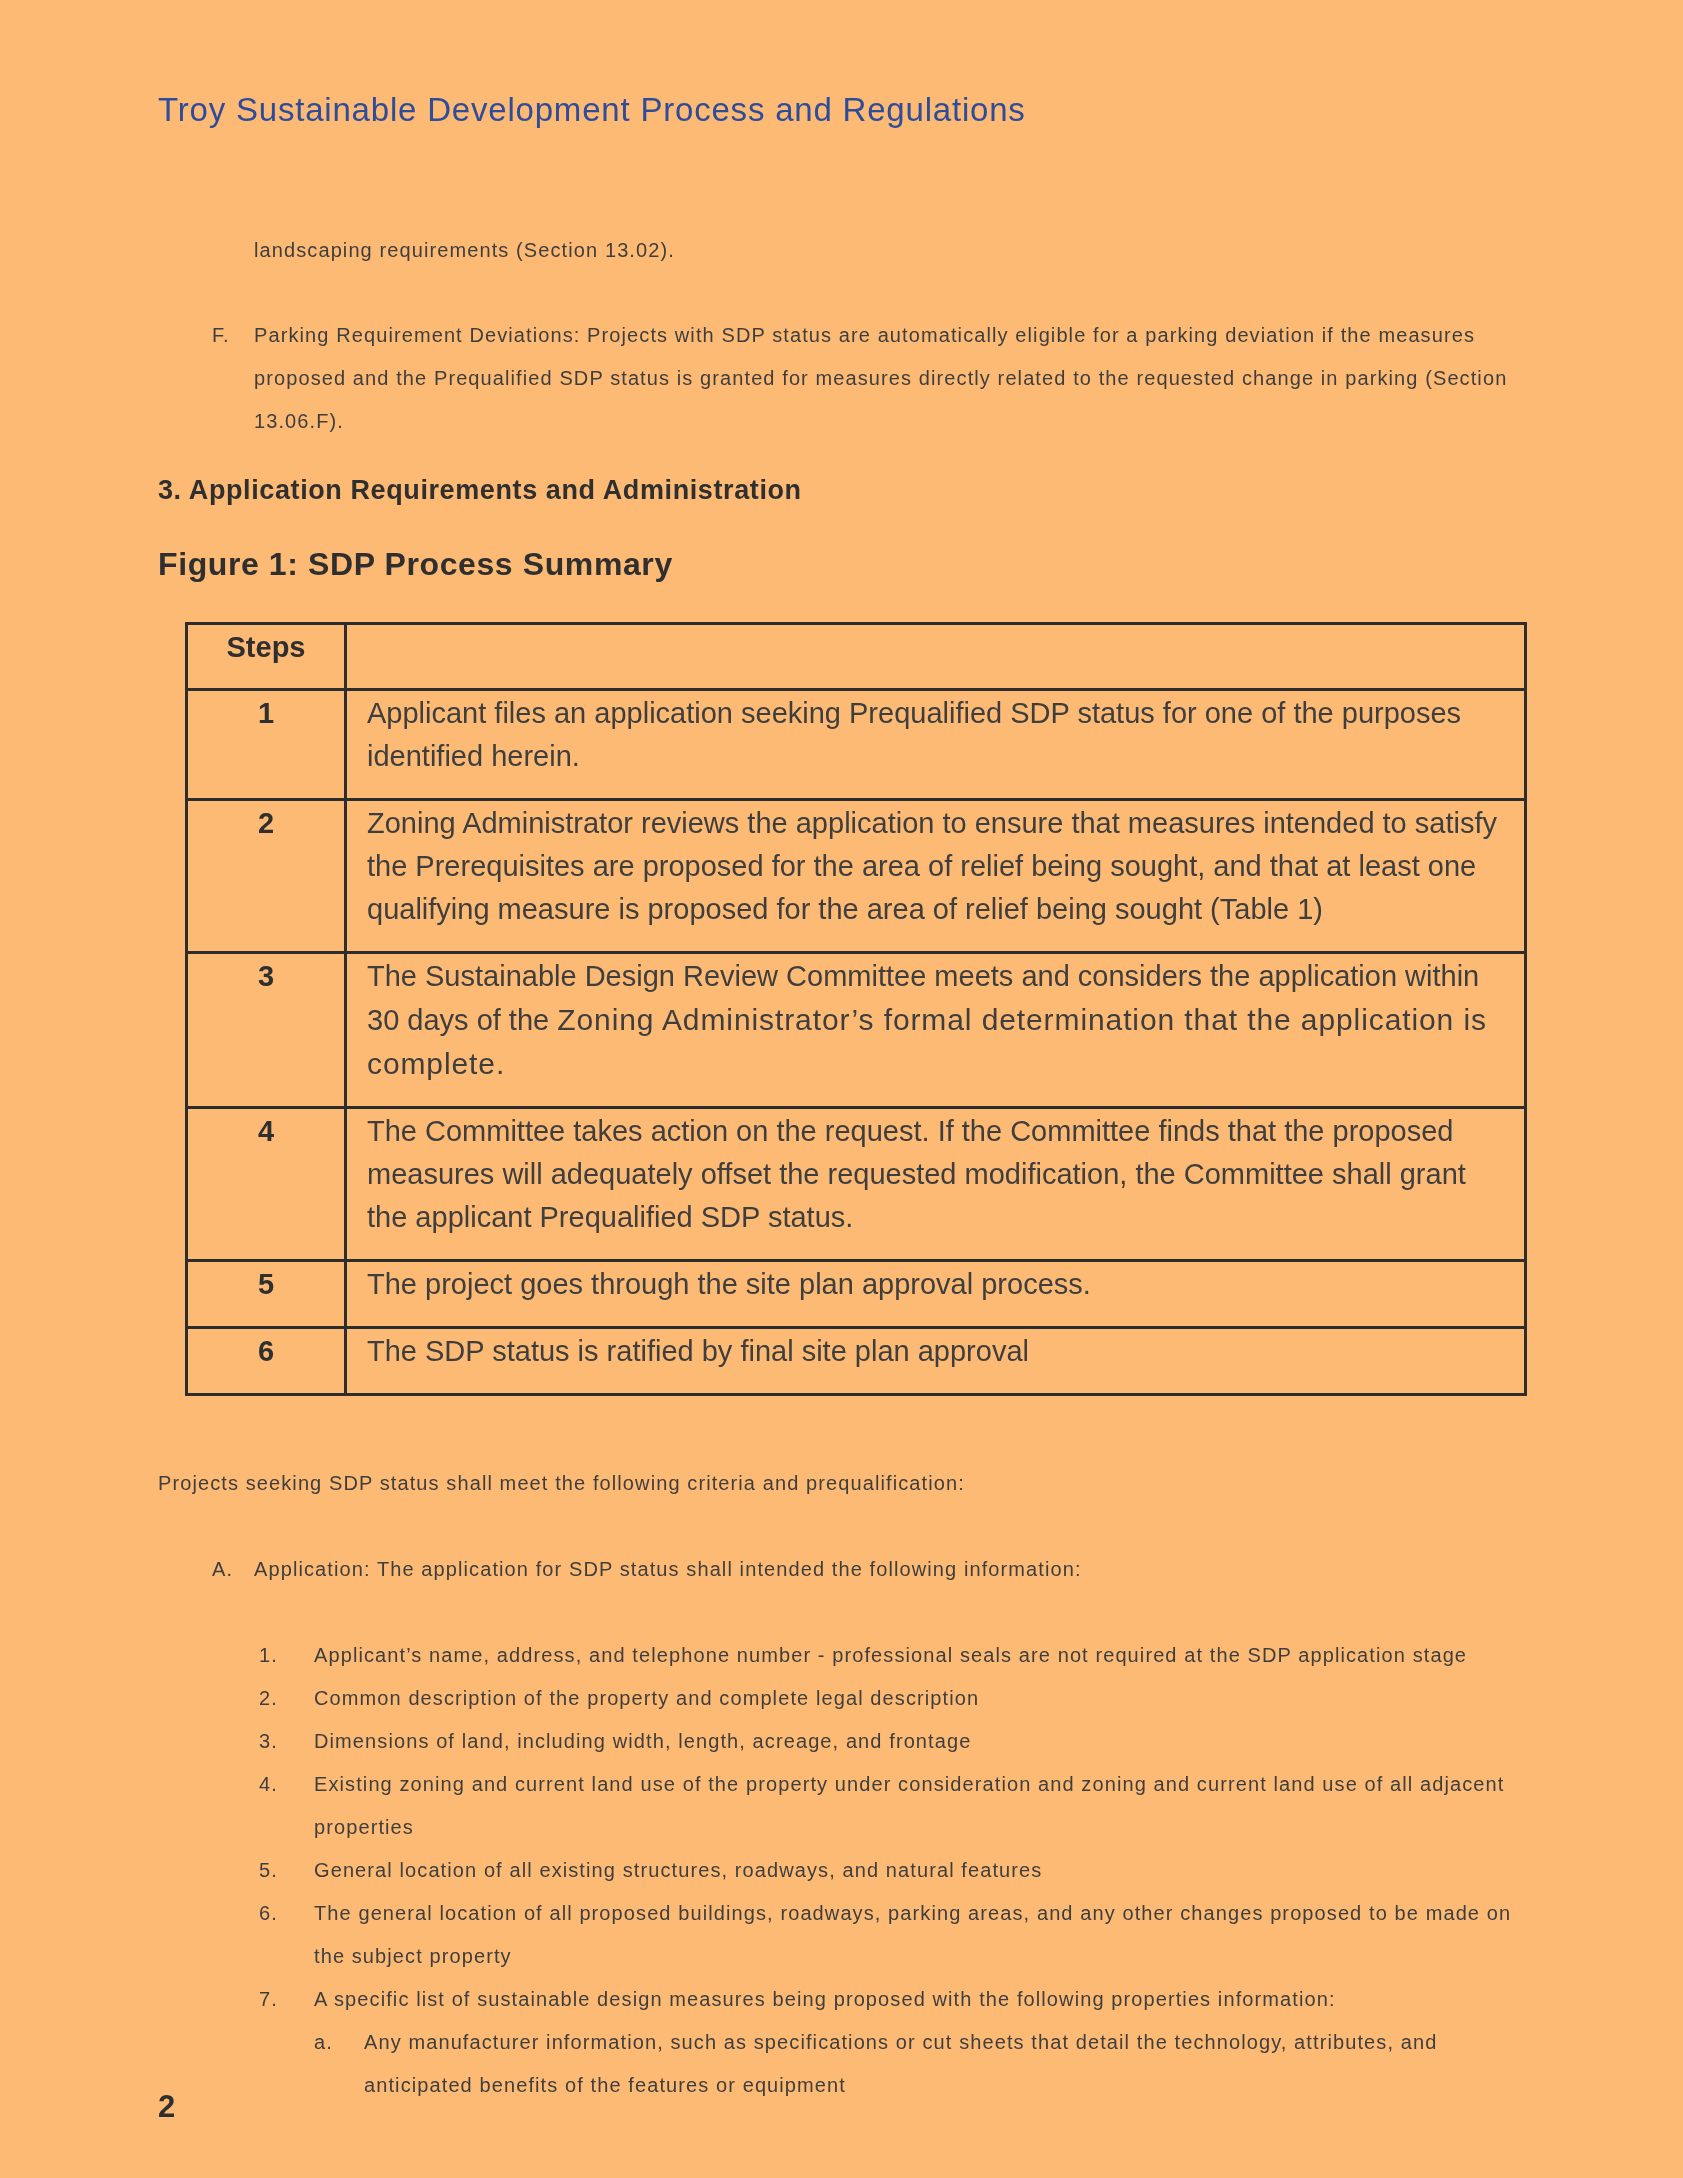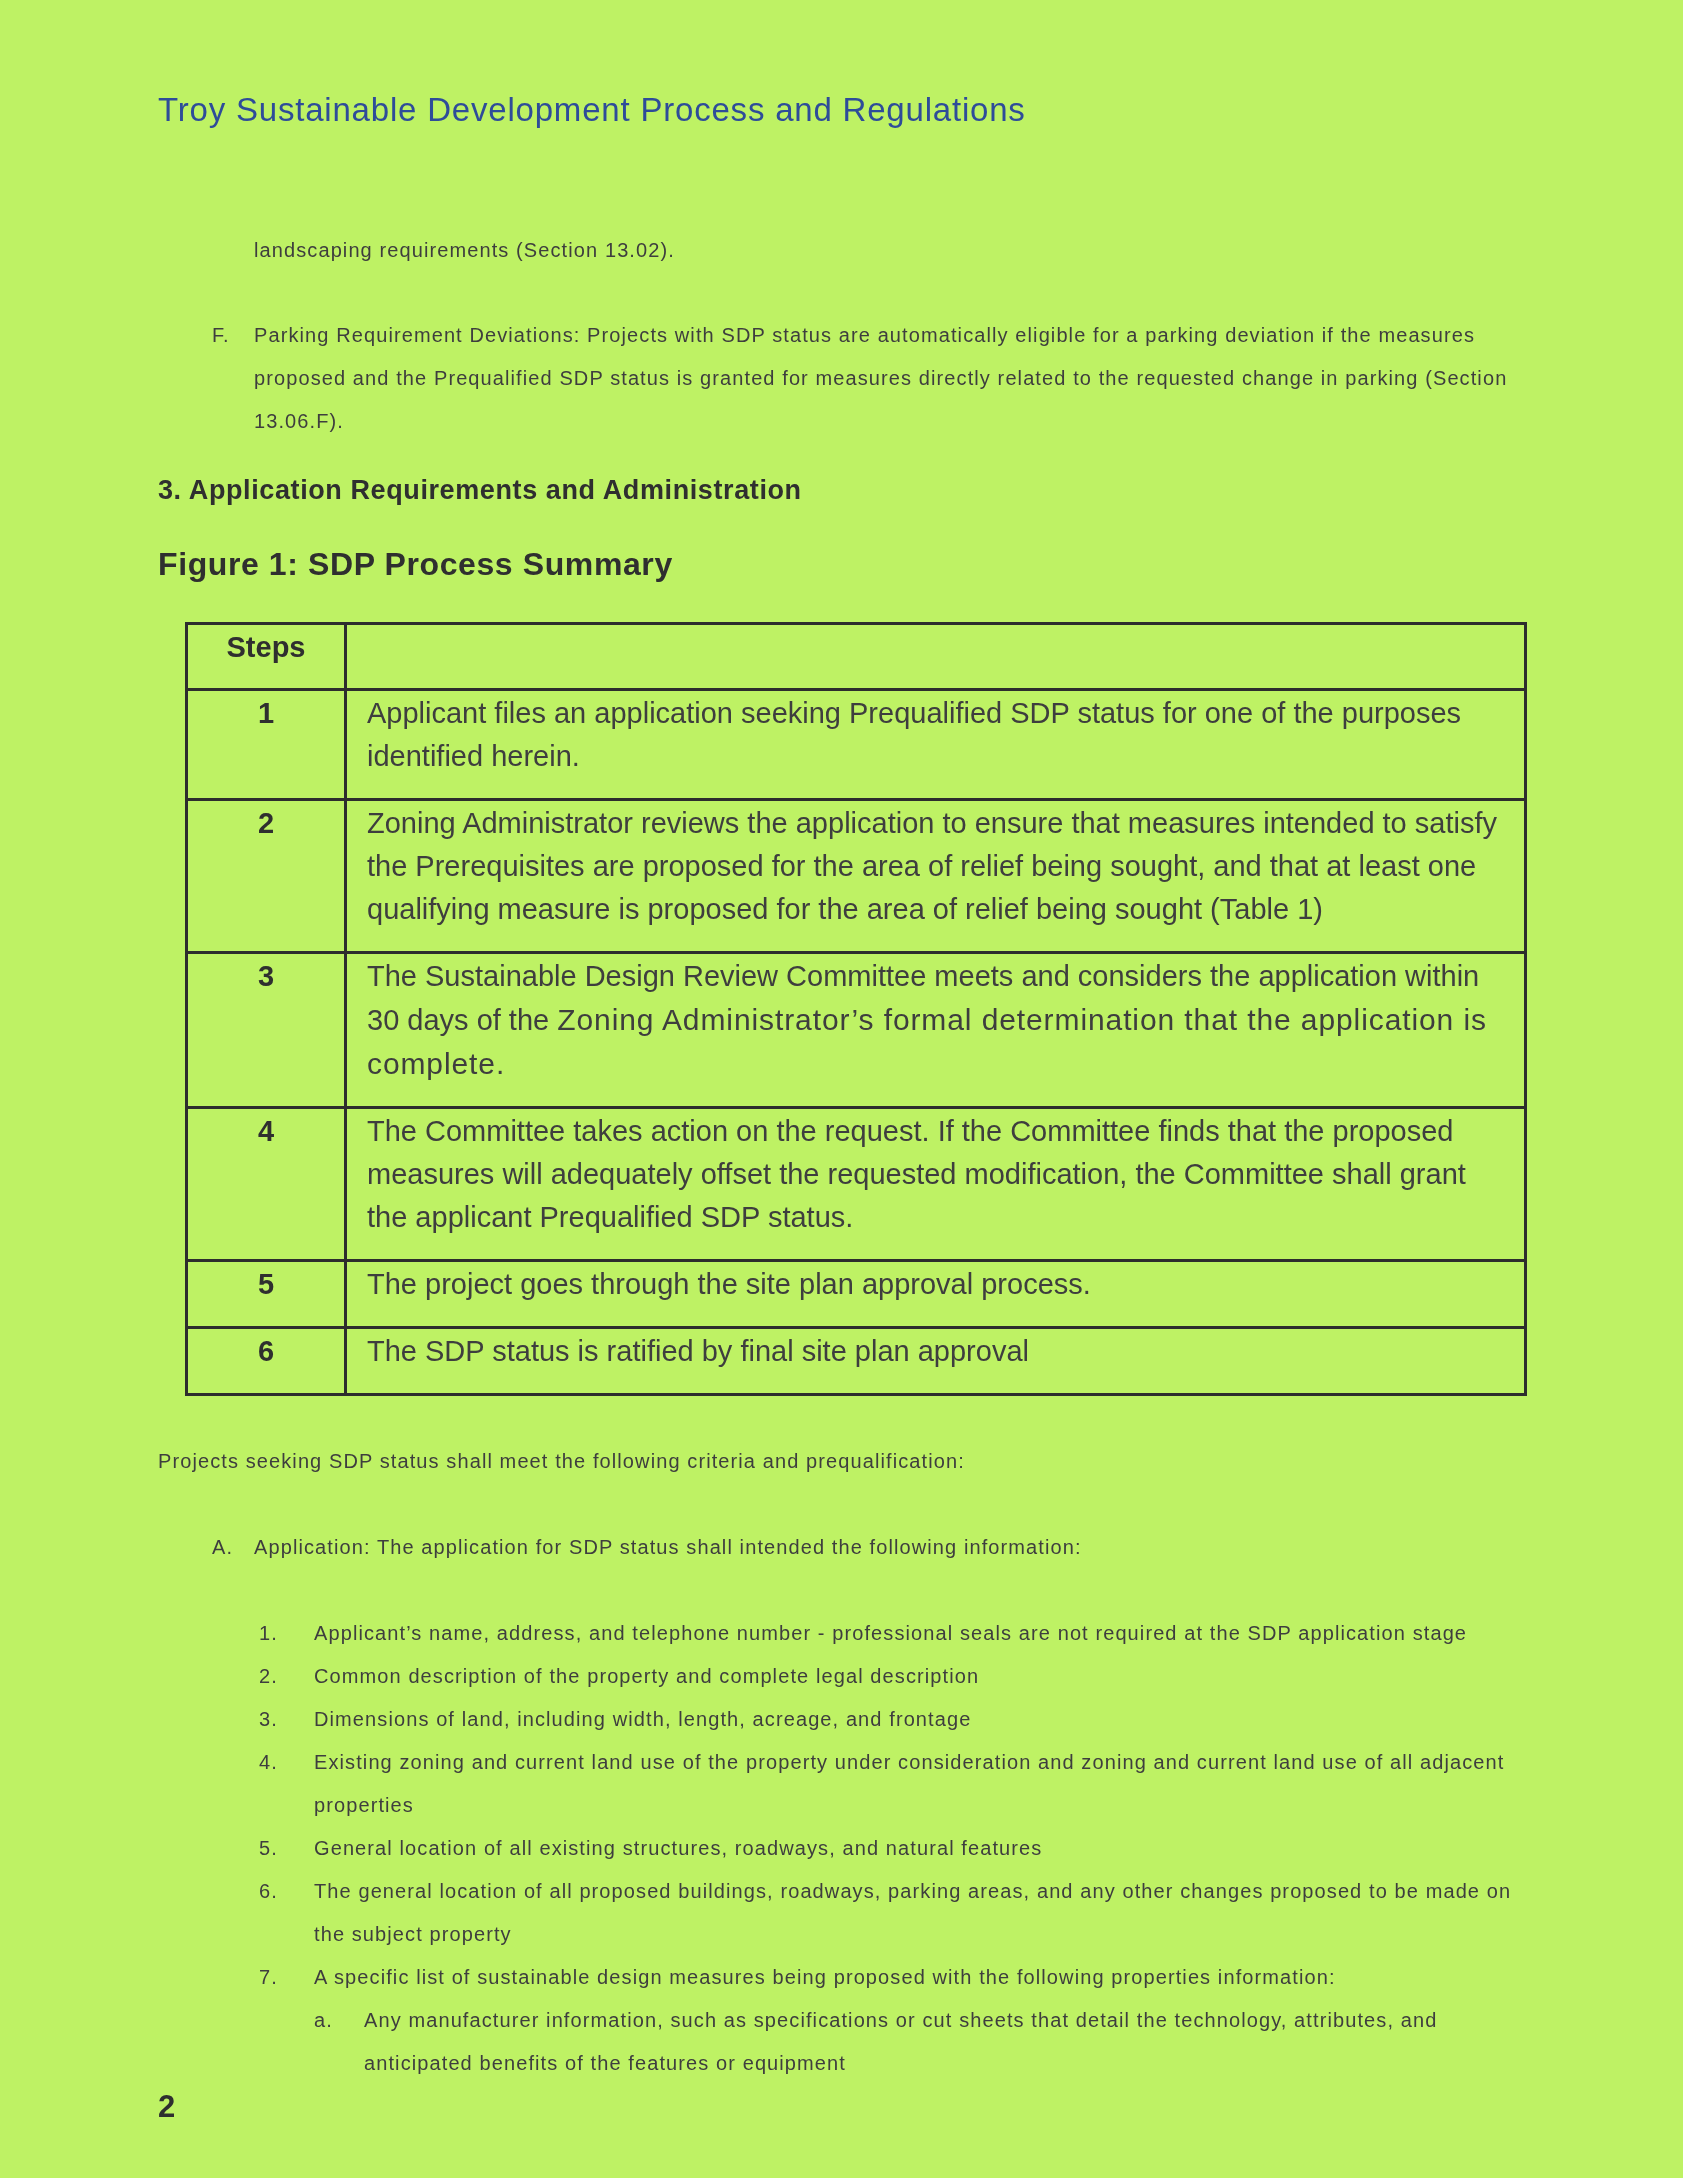--- a/index.html
+++ b/index.html
@@ -4,21 +4,21 @@
 <style>
   html, body {
     margin: 0;
     padding: 0;
     background: #ffffff;
   }
   .page {
     position: relative;
     width: 1683px;
     height: 2178px;
-    background: #bef264;
+    background: #fdba74;
     overflow: hidden;
     font-family: "Liberation Sans", sans-serif;
     color: #3e3e3e;
   }
   .content {
     position: absolute;
     left: 158px;
     top: 91px;
     width: 1384px;
   }
@@ -91,21 +91,21 @@
     padding: 1px 18px 20px 20px;
   }
   table.process-table tr.head-row td {
     height: 42px;
   }
   .alt-font {
     font-size: 30px;
     letter-spacing: 0.9px;
   }
   .criteria-intro {
-    margin-top: 44px;
+    margin-top: 66px;
   }
   .num-list { margin-top: 43px; }
   .num-item {
     display: flex;
     align-items: flex-start;
   }
   .num-item .num-label {
     flex: none;
     margin-left: 101px;
     width: 55px;

